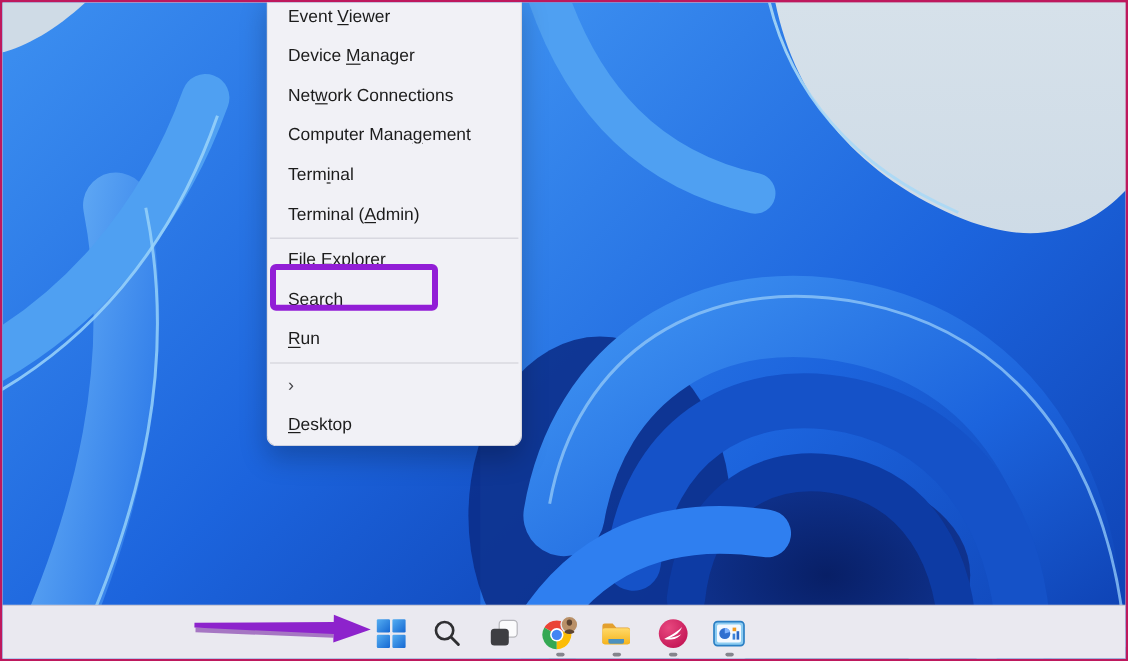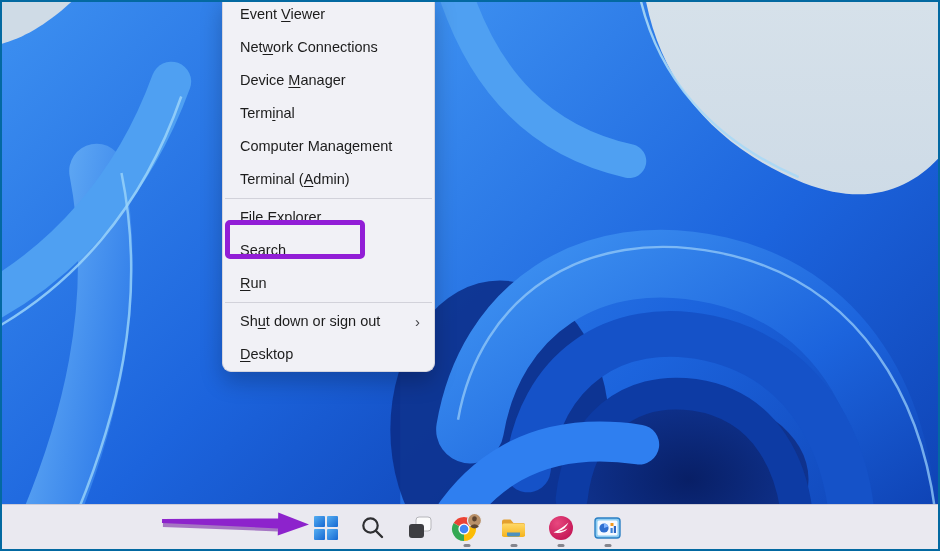--- a/index.html
+++ b/index.html
@@ -1,19 +1,19 @@
 <!DOCTYPE html>
 <html><head>
 <meta charset="utf-8">
 <style>
   * { margin:0; padding:0; box-sizing:border-box; }
   html,body { width:940px; height:551px; overflow:hidden; }
   body { font-family:"Liberation Sans","DejaVu Sans",sans-serif; position:relative; }
 
-  #frame { position:absolute; inset:0; border:2px solid #0369a1; overflow:hidden; background:#c7d6e4;text-align:center; }
+  #frame { position:absolute; inset:0; border:2px solid #be185d; overflow:hidden; background:#c7d6e4;text-align:center; }
 
   
   #wallpaper { position:absolute; left:0; top:0; width:936px; height:547px; }
 
   
   #taskbar { position:absolute; left:0; bottom:0; width:936px; height:45px;
              background:#eae9f0; border-top:1px solid rgba(150,150,170,.35); z-index:4; }
   #taskbar-icons { position:absolute; left:300px; top:0; height:45px; display:flex; }
   .tb-slot { width:47px; height:45px; position:relative; display:flex; align-items:center; justify-content:center; cursor:pointer; }
   .tb-slot svg { display:block; }
@@ -91,41 +91,41 @@
 
   <div id="winx-menu">
     <div id="menu-items">
     <div class="menu-item">
       <span class="mi-label">Event <span class="u">V</span>iewer</span>
 
     </div>
 
 
     <div class="menu-item">
+      <span class="mi-label">Device <span class="u">M</span>anager</span>
+
+    </div>
+
+    <div class="menu-item">
       <span class="mi-label">Net<span class="u">w</span>ork Connections</span>
 
     </div>
 
-    <div class="menu-item">
-      <span class="mi-label">Device <span class="u">M</span>anager</span>
-
-    </div>
-
+
+    <div class="menu-item">
+      <span class="mi-label">Computer Mana<span class="u">g</span>ement</span>
+
+    </div>
 
     <div class="menu-item">
       <span class="mi-label">Term<span class="u">i</span>nal</span>
 
     </div>
 
     <div class="menu-item">
-      <span class="mi-label">Computer Mana<span class="u">g</span>ement</span>
-
-    </div>
-
-    <div class="menu-item">
       <span class="mi-label">Terminal (<span class="u">A</span>dmin)</span>
 
     </div>
   <div class="menu-sep"></div>
 
 
     <div class="menu-item">
       <span class="mi-label">File <span class="u">E</span>xplorer</span>
 
     </div>
@@ -134,21 +134,20 @@
       <span class="mi-label"><span class="u">S</span>earch</span>
 
     </div>
 
     <div class="menu-item">
       <span class="mi-label"><span class="u">R</span>un</span>
 
     </div>
   <div class="menu-sep"></div>
     <div class="menu-item">
-      <span class="mi-label">Sh<span class="u">u</span>t down or sign out</span>
       <span class="chev" style="display: inline;">›</span>
     </div>
 
     <div class="menu-item">
       <span class="mi-label"><span class="u">D</span>esktop</span>
 
     </div>
   </div>
   </div>
 

